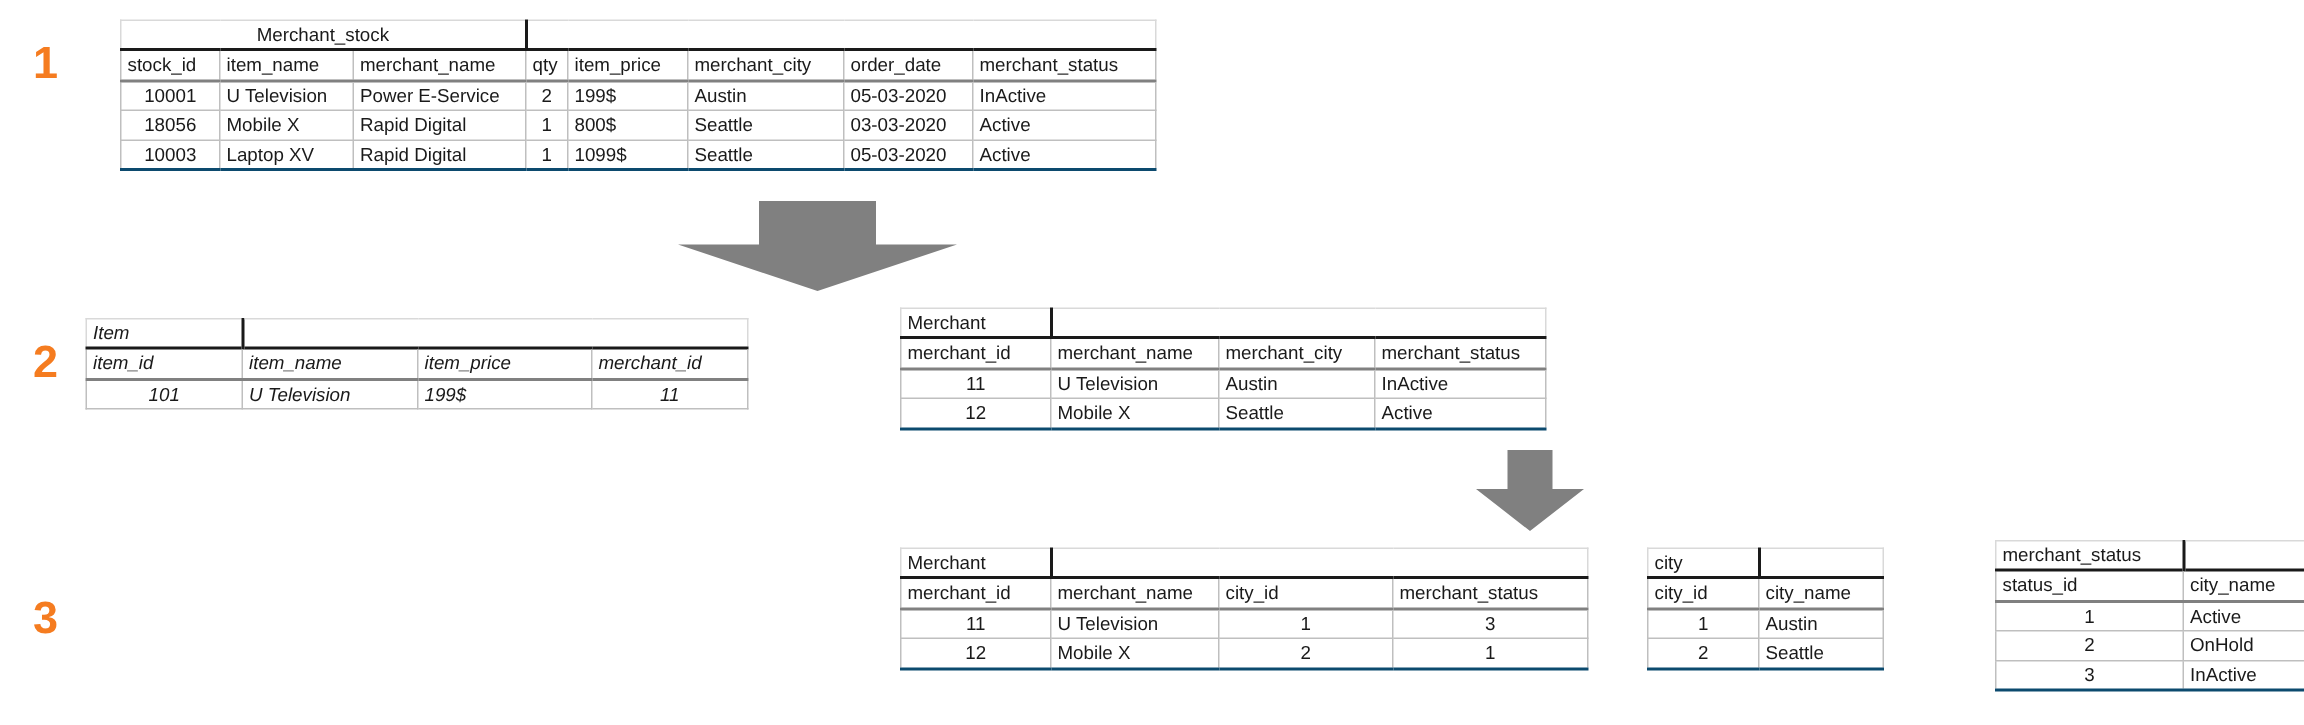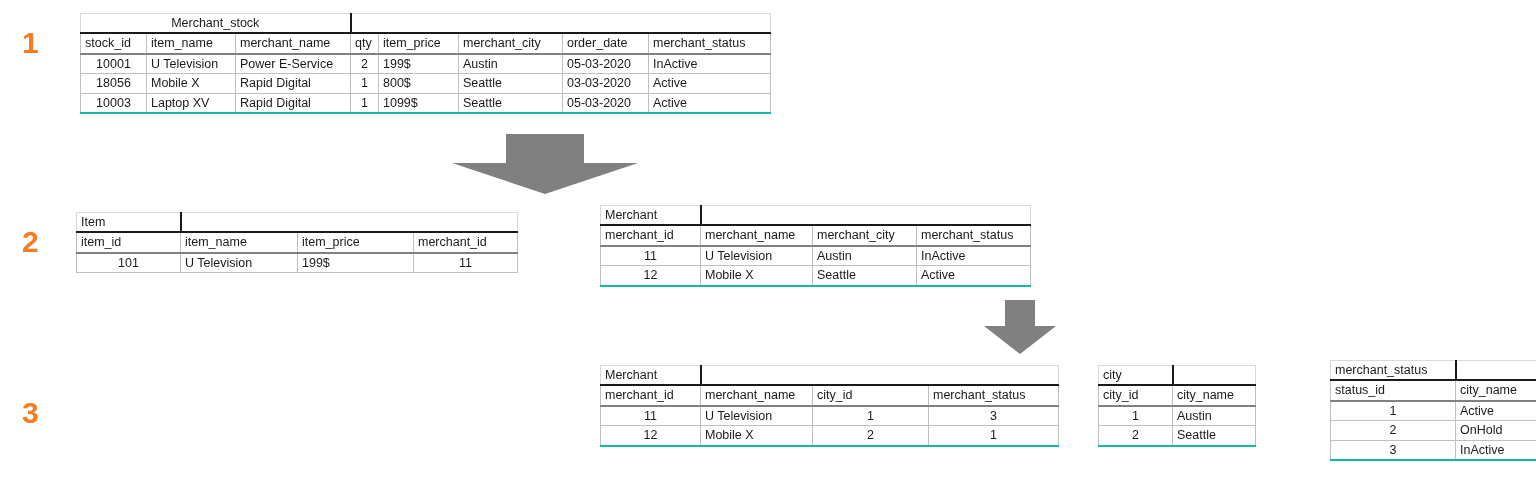--- a/index.html
+++ b/index.html
@@ -74,21 +74,21 @@
     border-left: 1px solid #BFBFBF;
     border-right: 1px solid #BFBFBF;
   }
 
   
   .xltable tr.body-row td {
     border-top: 1px solid #BFBFBF;
     border-bottom: 1px solid #BFBFBF;
   }
   .xltable tr.body-row.last-row td {
-    border-bottom: 2px solid #14b8a6;
+    border-bottom: 2px solid #0c4a6e;
   }
 
   .num { text-align: center; }
   .txt { text-align: left; }
 
   
   .arrow {
     position: absolute;
   }
   .arrow svg { display: block; }
@@ -162,21 +162,21 @@
       </tr>
     </tbody>
   </table>
 
   <div class="arrow" style="left:452px; top:134px;">
     <svg width="186" height="60" viewBox="0 0 186 60" xmlns="http://www.w3.org/2000/svg">
       <polygon points="54,0 132,0 132,29 186,29 93,60 0,29 54,29" fill="#808080"></polygon>
     </svg>
   </div>
 
-  <table class="xltable" id="tbl-item" style="left:76px; top:212px; width:441px;">
+  <table class="xltable" id="tbl-item" style="left:57px; top:212px; width:441px;font-style:italic;">
     <colgroup>
       <col style="width:104px">
         <col style="width:117px">
       <col style="width:116px">
         <col style="width:104px">
     </colgroup>
     <tbody>
       <tr class="title-row">
         <td class="t-name txt">Item</td>
         <td colspan="3"></td>

